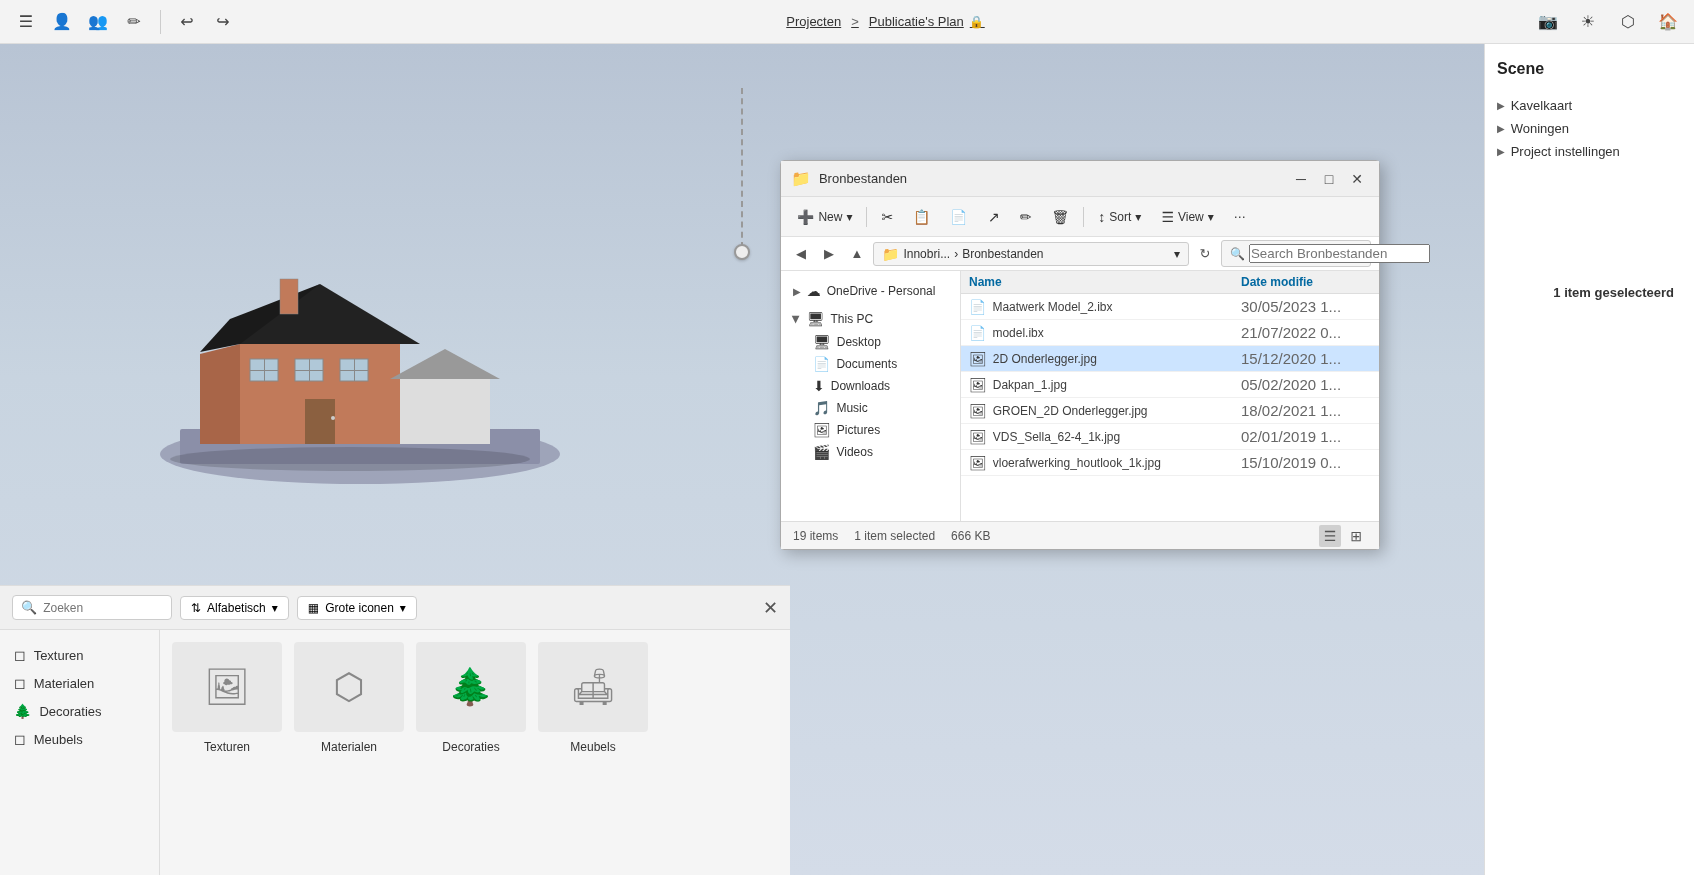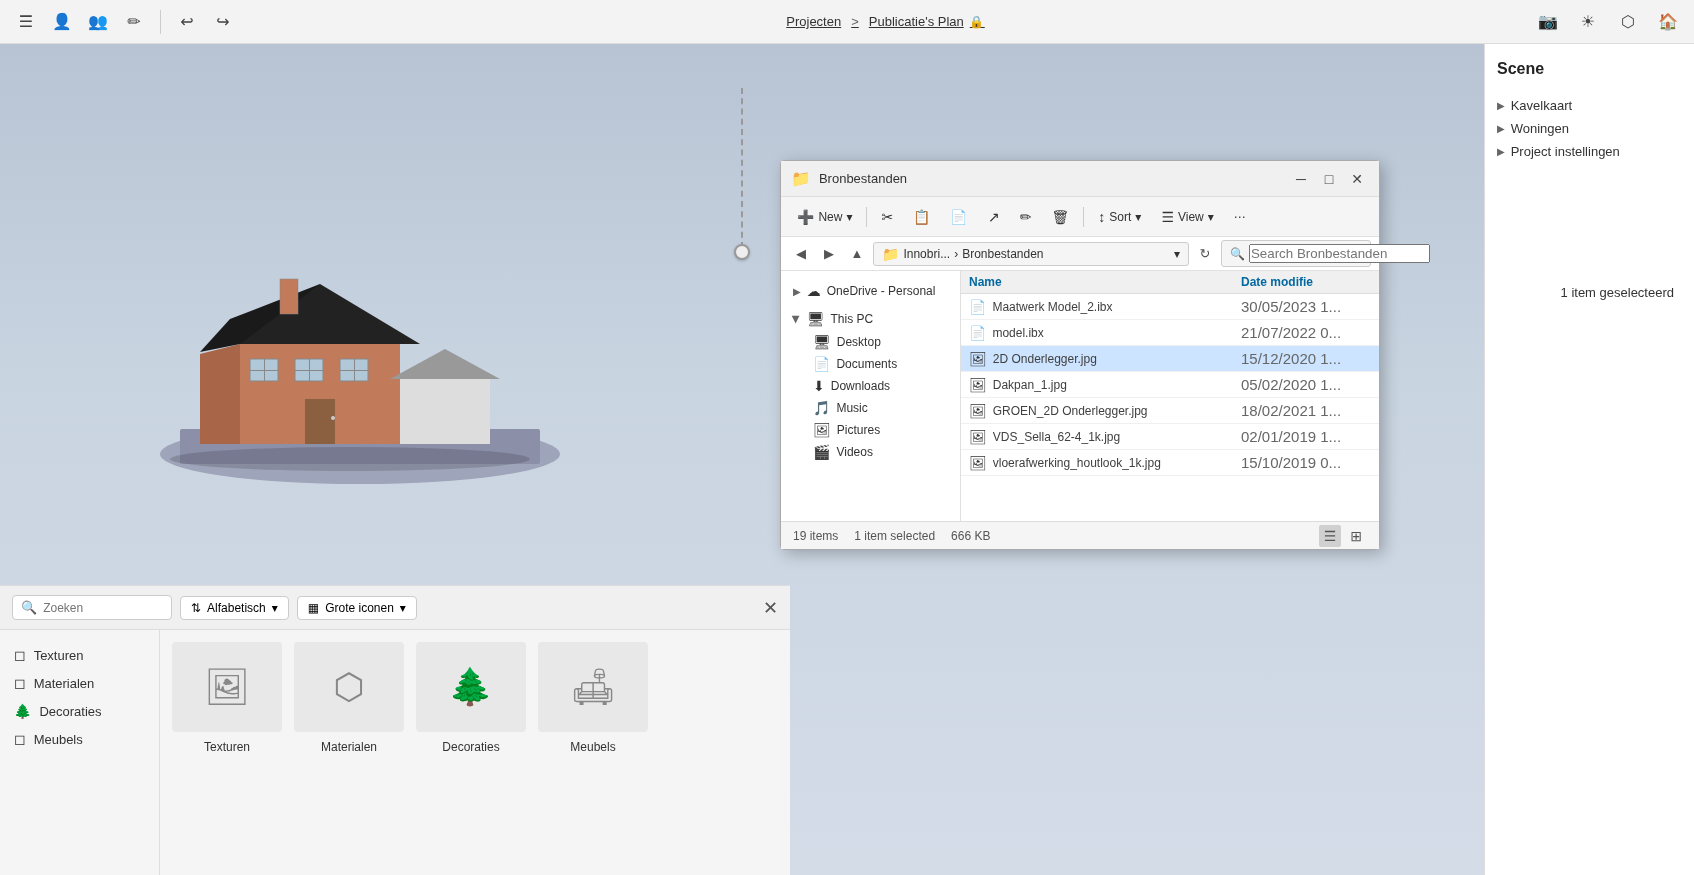--- a/index.html
+++ b/index.html
@@ -167,21 +167,21 @@
       display: flex; align-items: center; padding: 0 12px; gap: 16px;
       font-size: 12px; color: #555;
     }
     .fe-statusbar-right { margin-left: auto; display: flex; gap: 4px; }
     .fe-view-btn { width: 22px; height: 22px; display: flex; align-items: center; justify-content: center; border: none; background: transparent; cursor: pointer; border-radius: 2px; font-size: 14px; color: #555; }
     .fe-view-btn.active { background: #d0d0d0; }
 
     
     .selected-tooltip {
       position: absolute; right: 20px; top: 285px;
-      font-size: 13px; color: #333; white-space: nowrap; z-index: 51;
+      font-size: 13px; color: #333; white-space: nowrap; z-index: 51; font-weight: bold;
     }
 
     
     .dashed-line {
       position: absolute; left: 50%; top: 44px; width: 1px; height: 160px;
       border-left: 2px dashed #999; transform: translateX(-50%);
     }
     .circle-marker {
       position: absolute; left: 50%; top: 200px; width: 16px; height: 16px;
       background: #eee; border: 2px solid #999; border-radius: 50%;

